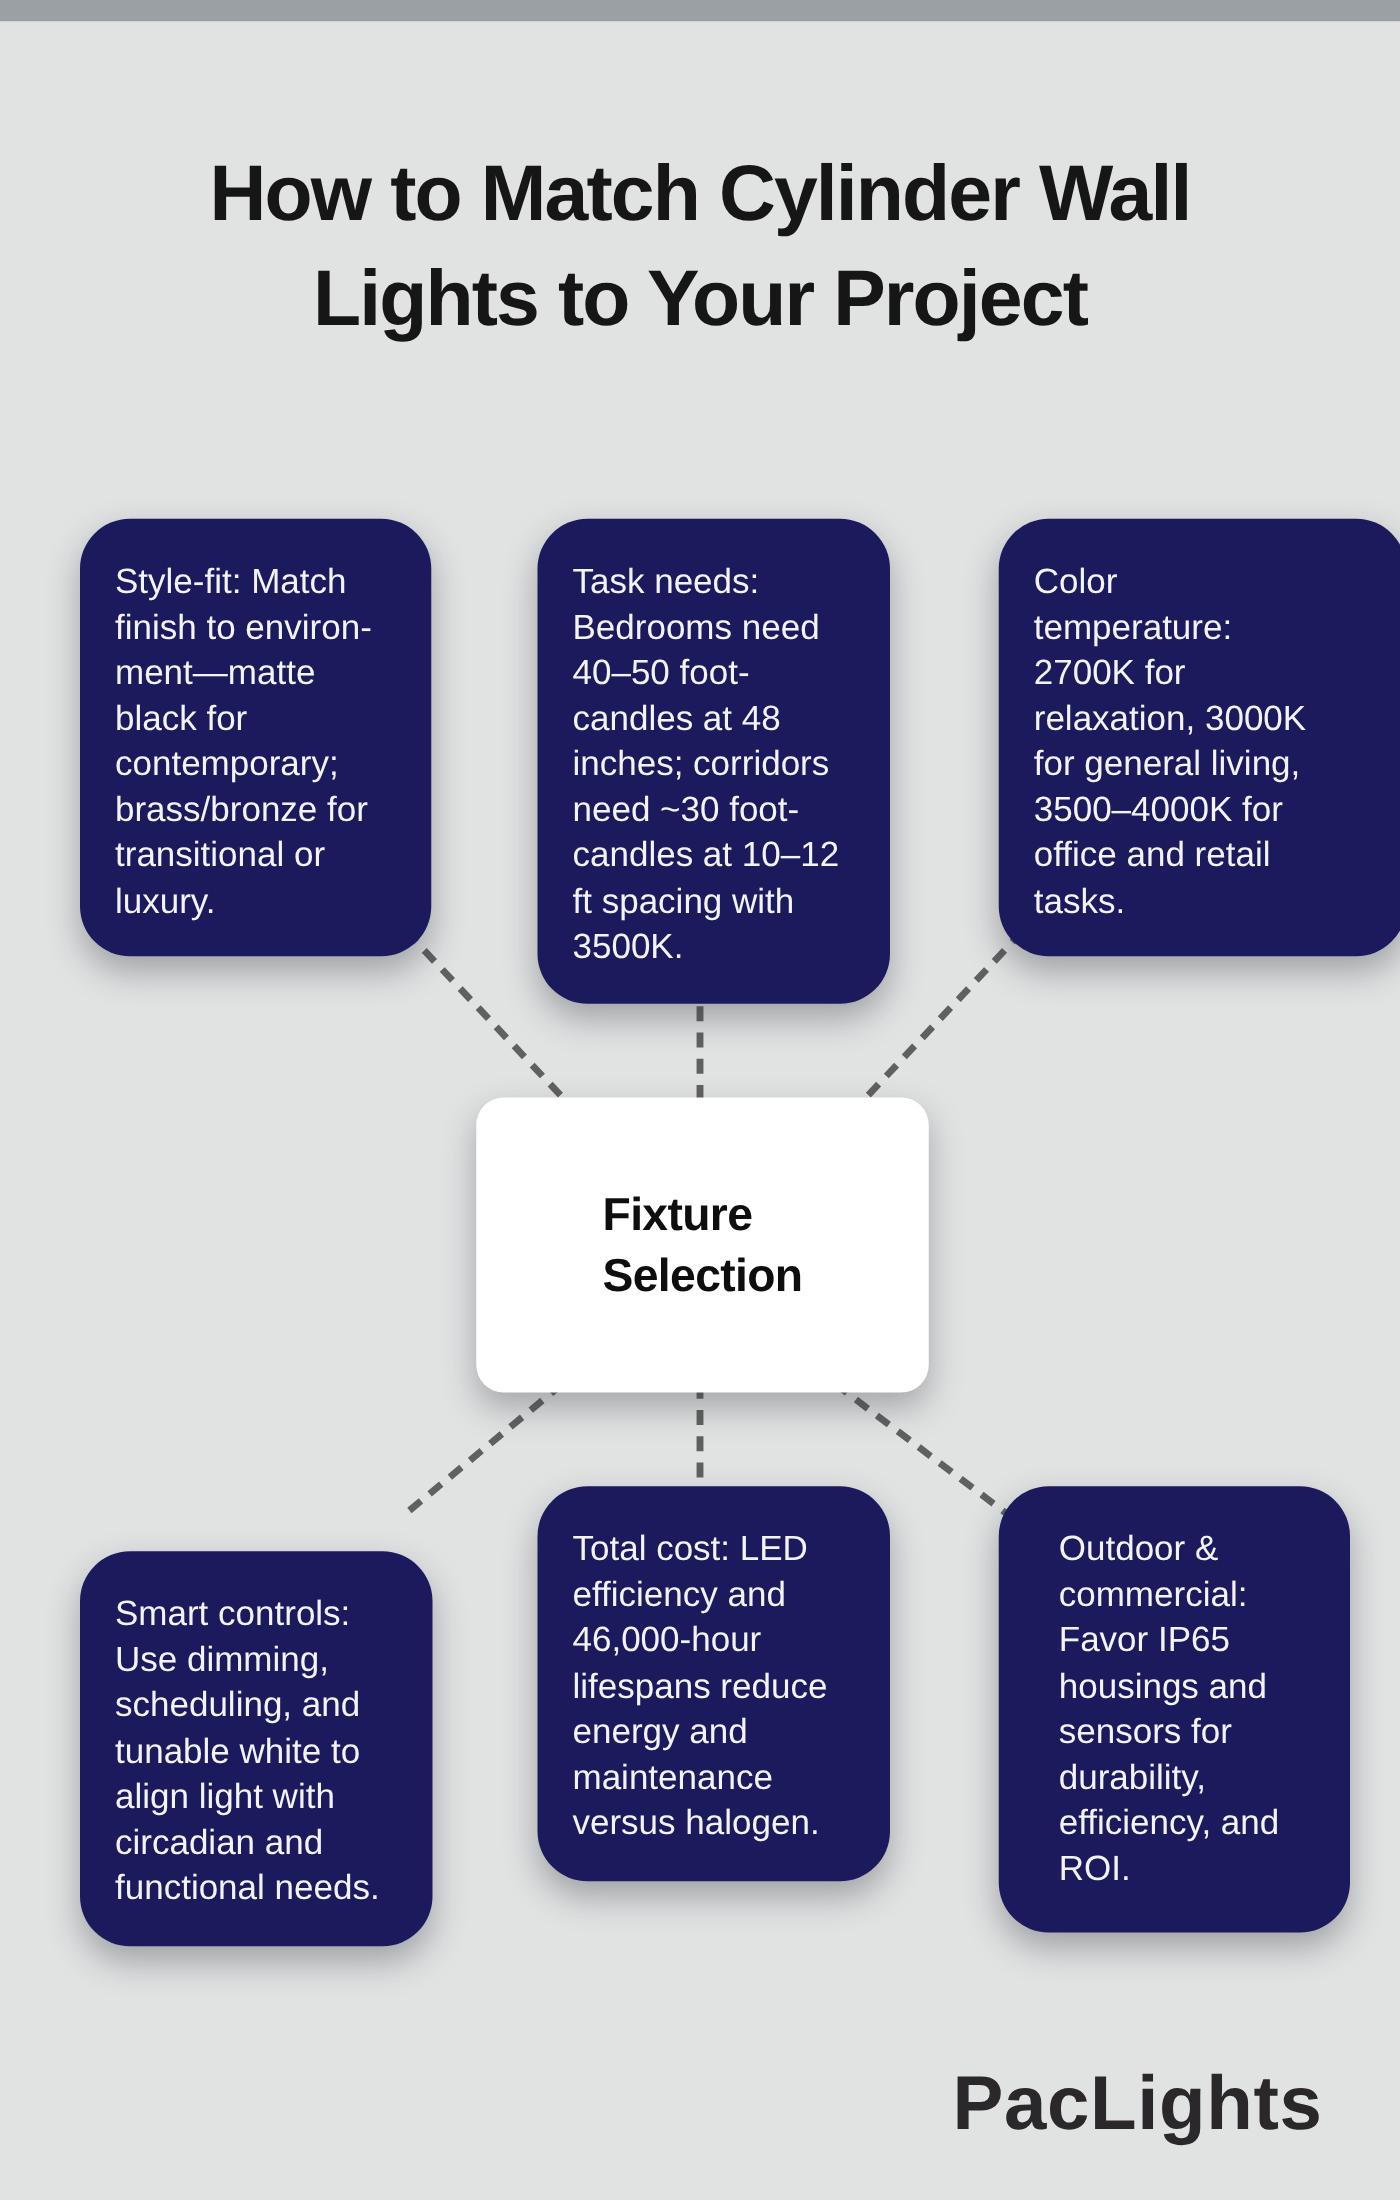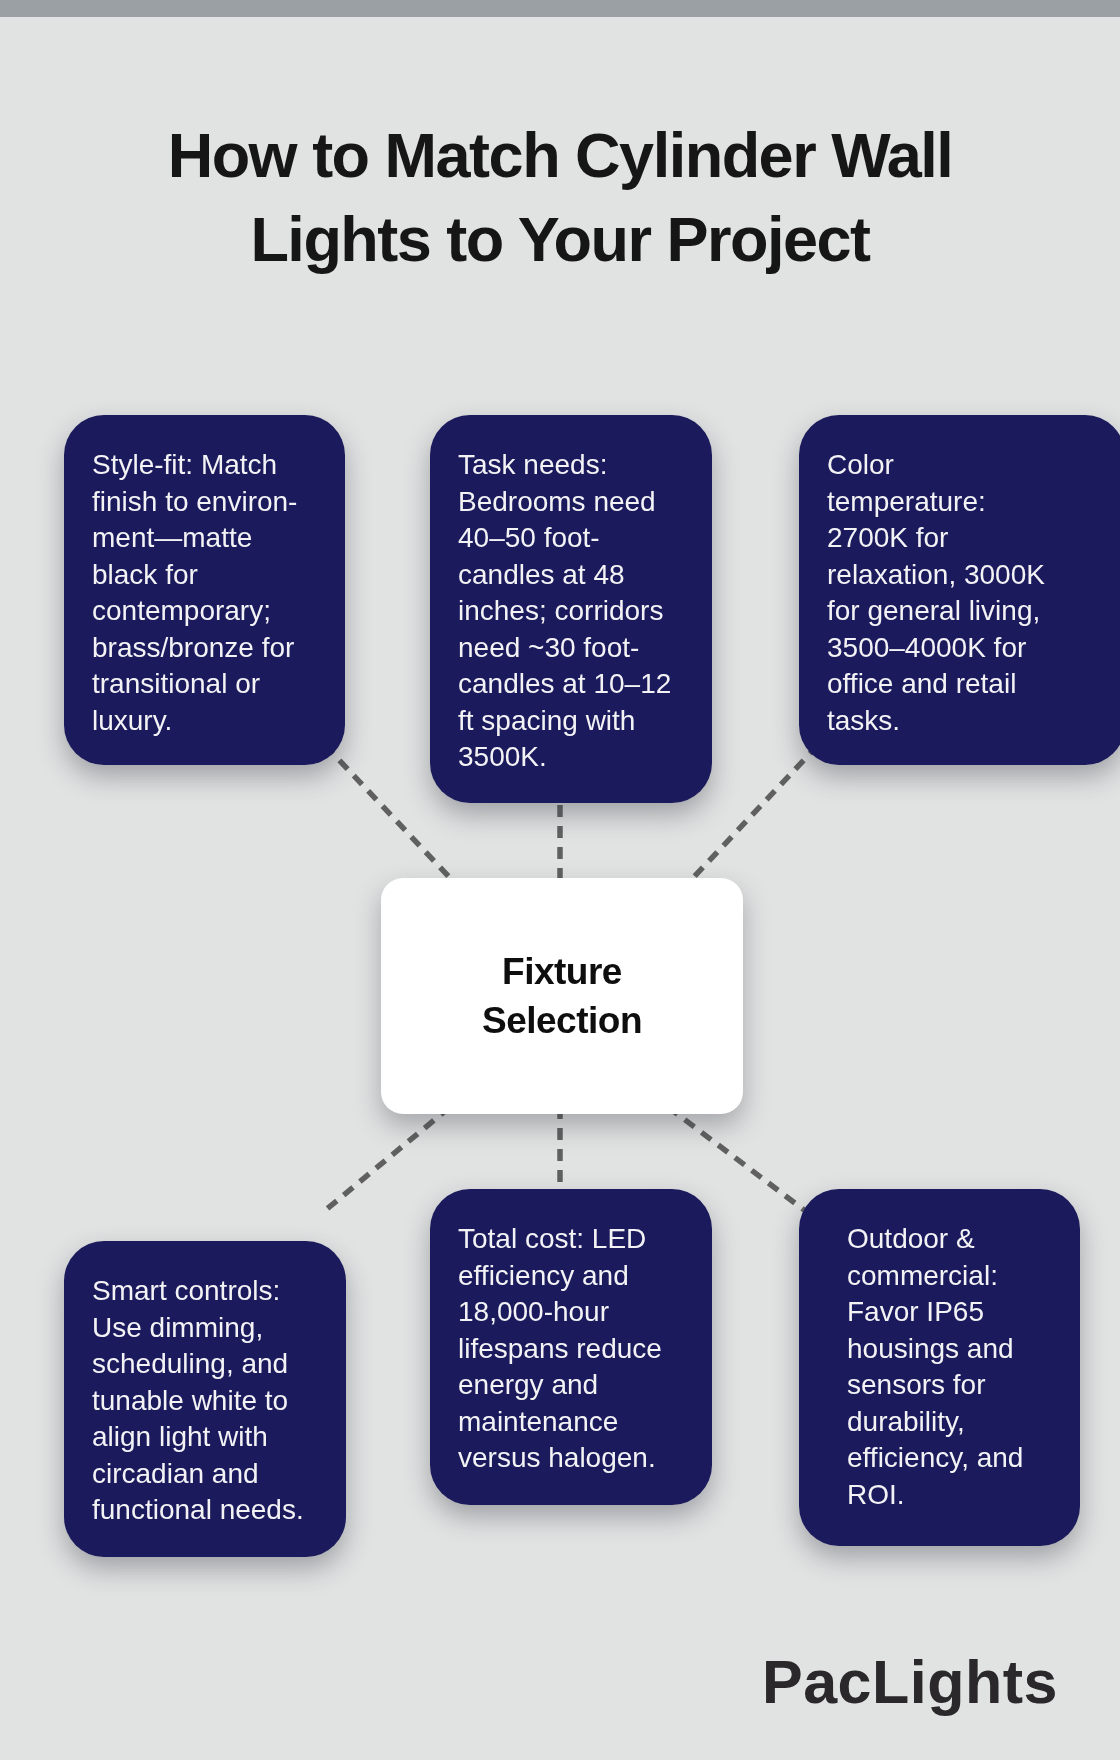--- a/index.html
+++ b/index.html
@@ -62,21 +62,21 @@
     background:var(--center-card,#ffffff);
     border-radius:22px;
     box-shadow:0 12px 26px rgba(55,60,70,0.35);
     display:flex;align-items:center;justify-content:center;
   }
   .center-label{
     font-size:37px;
     line-height:49px;
     font-weight:700;
     color:var(--center-text,#0e0e0e);
-    text-align:center;
+    text-align:left;
     white-space:pre-line;
     letter-spacing:-0.5px;
   }
   .brand{
     position:absolute;
     z-index:2;
     right:62px;top:1630px;
     font-size:61px;
     font-weight:700;
     letter-spacing:0.5px;
@@ -140,21 +140,21 @@
 scheduling, and
 tunable white to
 align light with
 circadian and
 functional needs.</div>
   </div>
 
   <div class="card pos5">
     <div class="card-text">Total cost: LED
 efficiency and
-18,000-hour
+46,000-hour
 lifespans reduce
 energy and
 maintenance
 versus halogen.</div>
   </div>
 
   <div class="card pos6">
     <div class="card-text">Outdoor &amp;
 commercial:
 Favor IP65

